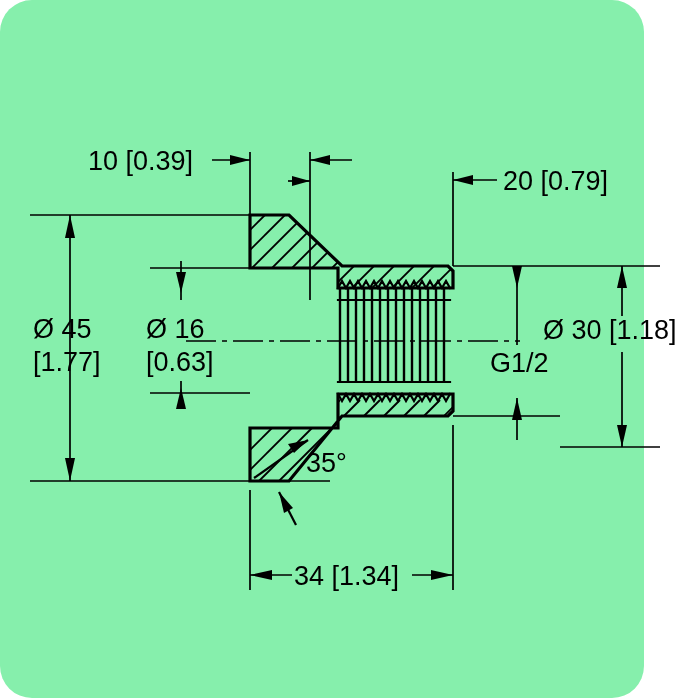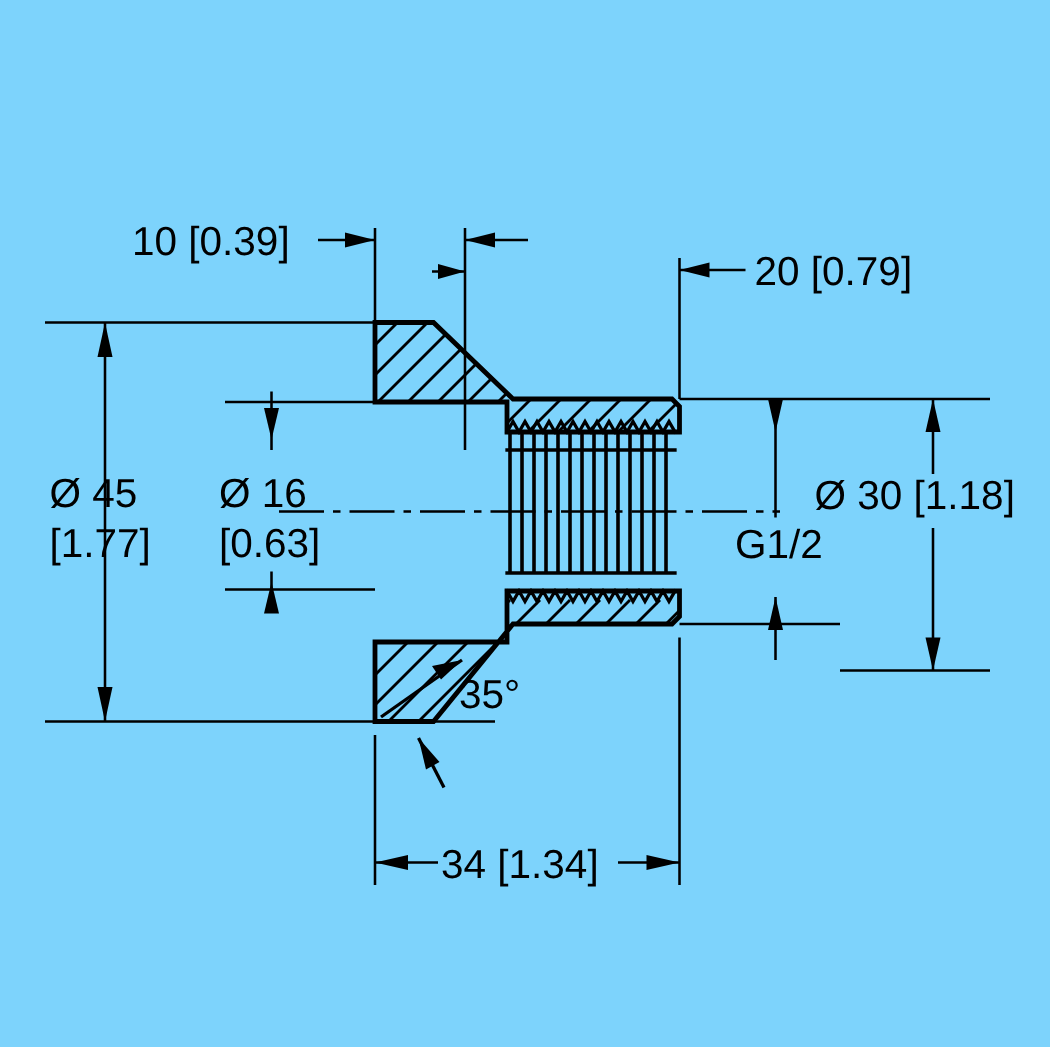--- a/index.html
+++ b/index.html
@@ -8,23 +8,24 @@
     background: #ffffff;
   }
   body {
     width: 700px;
     height: 698px;
     overflow: hidden;
     font-family: "Liberation Sans", sans-serif;
   }
   #drawing-root {
     position: relative;
-    width: 700px;
+    width: 644px;
     height: 698px;
-    background: #7dd3fc;
+    background: #86efac;
+    border-radius: 32px;
   }
   svg#cad-svg {
     display: block;
     width: 700px;
     height: 698px;
   }
   .dim-text {
     font-family: "Liberation Sans", sans-serif;
     font-size: 27px;
     fill: #000000;

